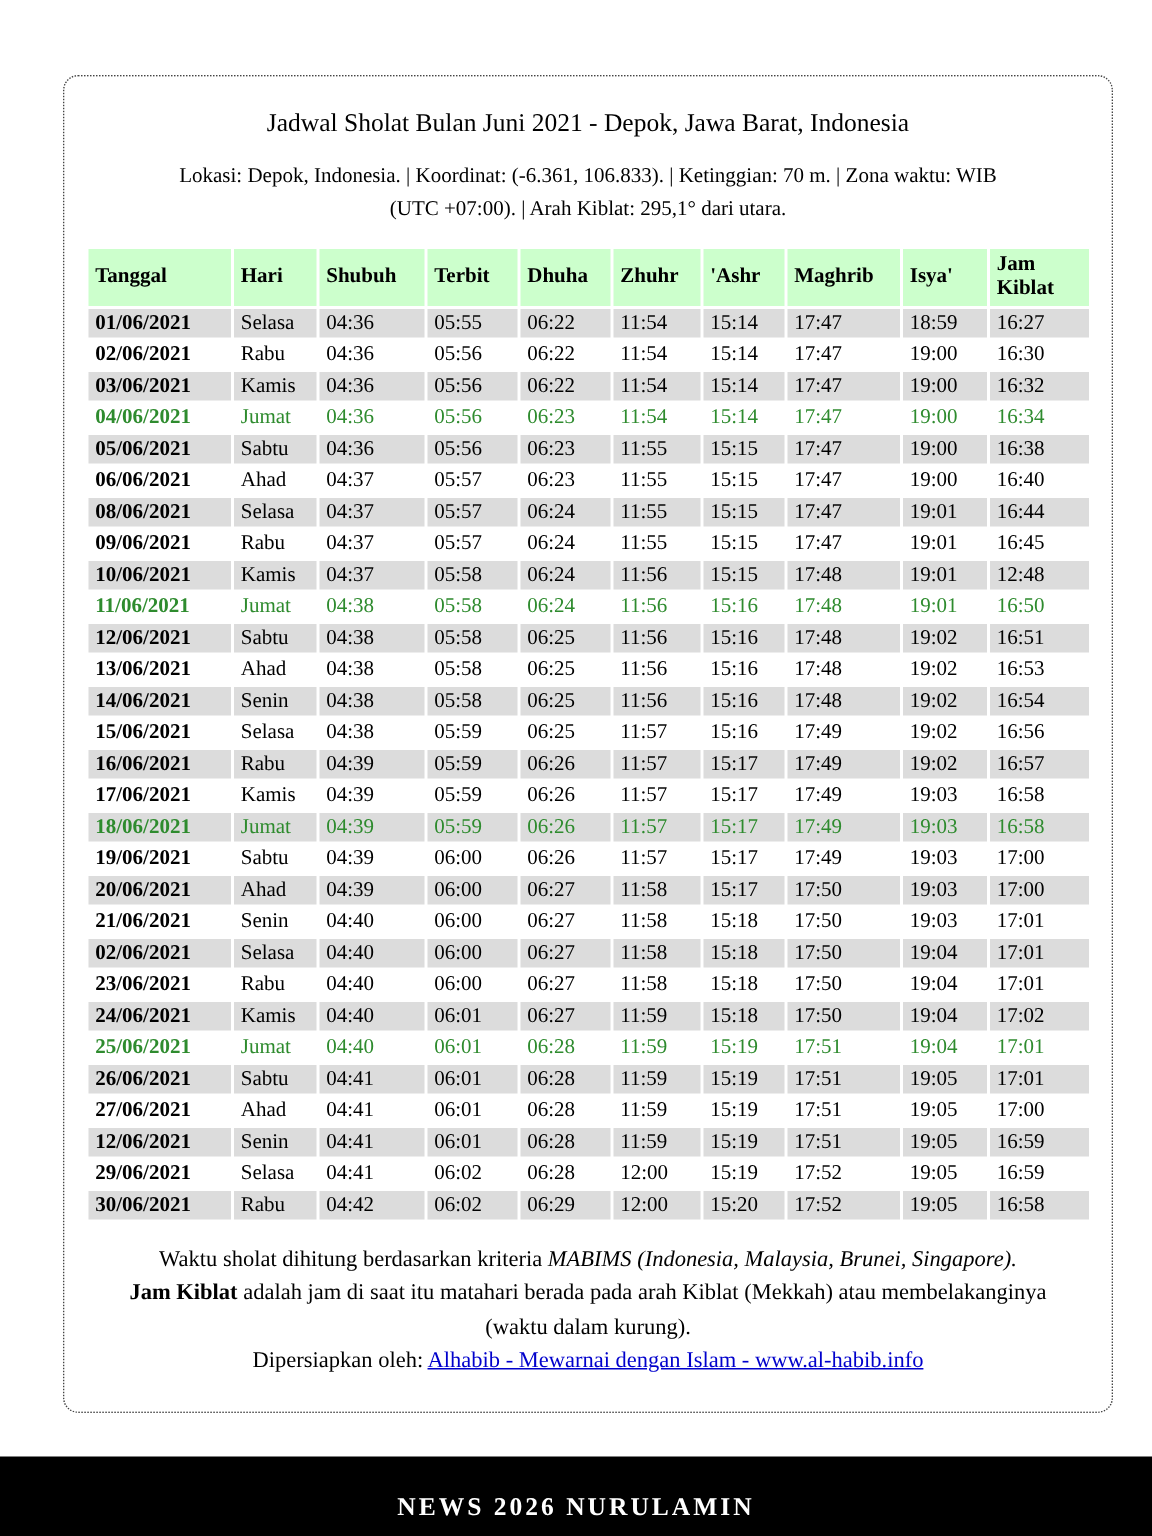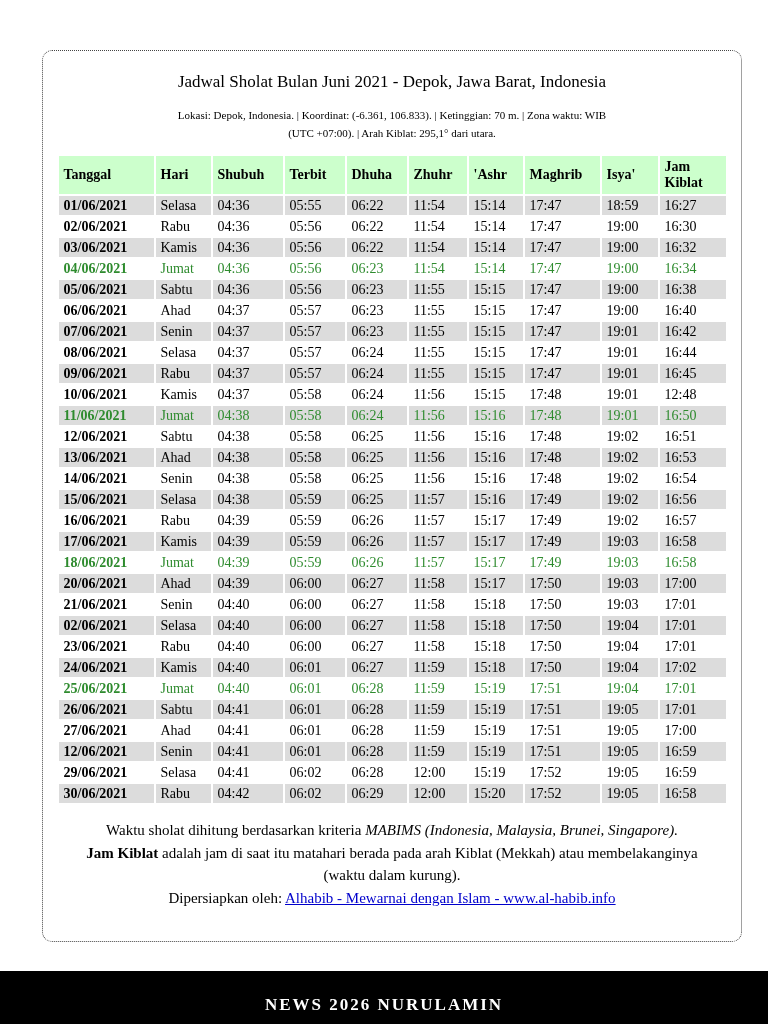--- a/index.html
+++ b/index.html
@@ -28,21 +28,21 @@
     text-align: center;
     background: #ffffff;
   }
   .title {
     font-size: 17px;
     font-weight: normal;
     margin: 4px 10px 14px 10px;
     line-height: 1.3;
   }
   .subtitle {
-    font-size: 11px;
+    font-size: 14px;
     line-height: 1.6;
     margin: 0 30px 12px 30px;
   }
   table.prayer {
     margin: 0 auto;
     border-collapse: separate;
     border-spacing: 2px;
     table-layout: fixed;
     width: 671px;
     font-size: 14px;
@@ -202,32 +202,20 @@
           <td>04:37</td>
           <td>05:57</td>
           <td>06:23</td>
           <td>11:55</td>
           <td>15:15</td>
           <td>17:47</td>
           <td>19:00</td>
           <td>16:40</td>
         </tr>
         <tr>
-          <td>07/06/2021</td>
-          <td>Senin</td>
-          <td>04:37</td>
-          <td>05:57</td>
-          <td>06:23</td>
-          <td>11:55</td>
-          <td>15:15</td>
-          <td>17:47</td>
-          <td>19:01</td>
-          <td>16:42</td>
-        </tr>
-        <tr>
           <td>08/06/2021</td>
           <td>Selasa</td>
           <td>04:37</td>
           <td>05:57</td>
           <td>06:24</td>
           <td>11:55</td>
           <td>15:15</td>
           <td>17:47</td>
           <td>19:01</td>
           <td>16:44</td>
@@ -344,20 +332,32 @@
           <td>18/06/2021</td>
           <td>Jumat</td>
           <td>04:39</td>
           <td>05:59</td>
           <td>06:26</td>
           <td>11:57</td>
           <td>15:17</td>
           <td>17:49</td>
           <td>19:03</td>
           <td>16:58</td>
+        </tr>
+        <tr>
+          <td>19/06/2021</td>
+          <td>Sabtu</td>
+          <td>04:39</td>
+          <td>06:00</td>
+          <td>06:26</td>
+          <td>11:57</td>
+          <td>15:17</td>
+          <td>17:49</td>
+          <td>19:03</td>
+          <td>17:00</td>
         </tr>
         <tr>
           <td>20/06/2021</td>
           <td>Ahad</td>
           <td>04:39</td>
           <td>06:00</td>
           <td>06:27</td>
           <td>11:58</td>
           <td>15:17</td>
           <td>17:50</td>

